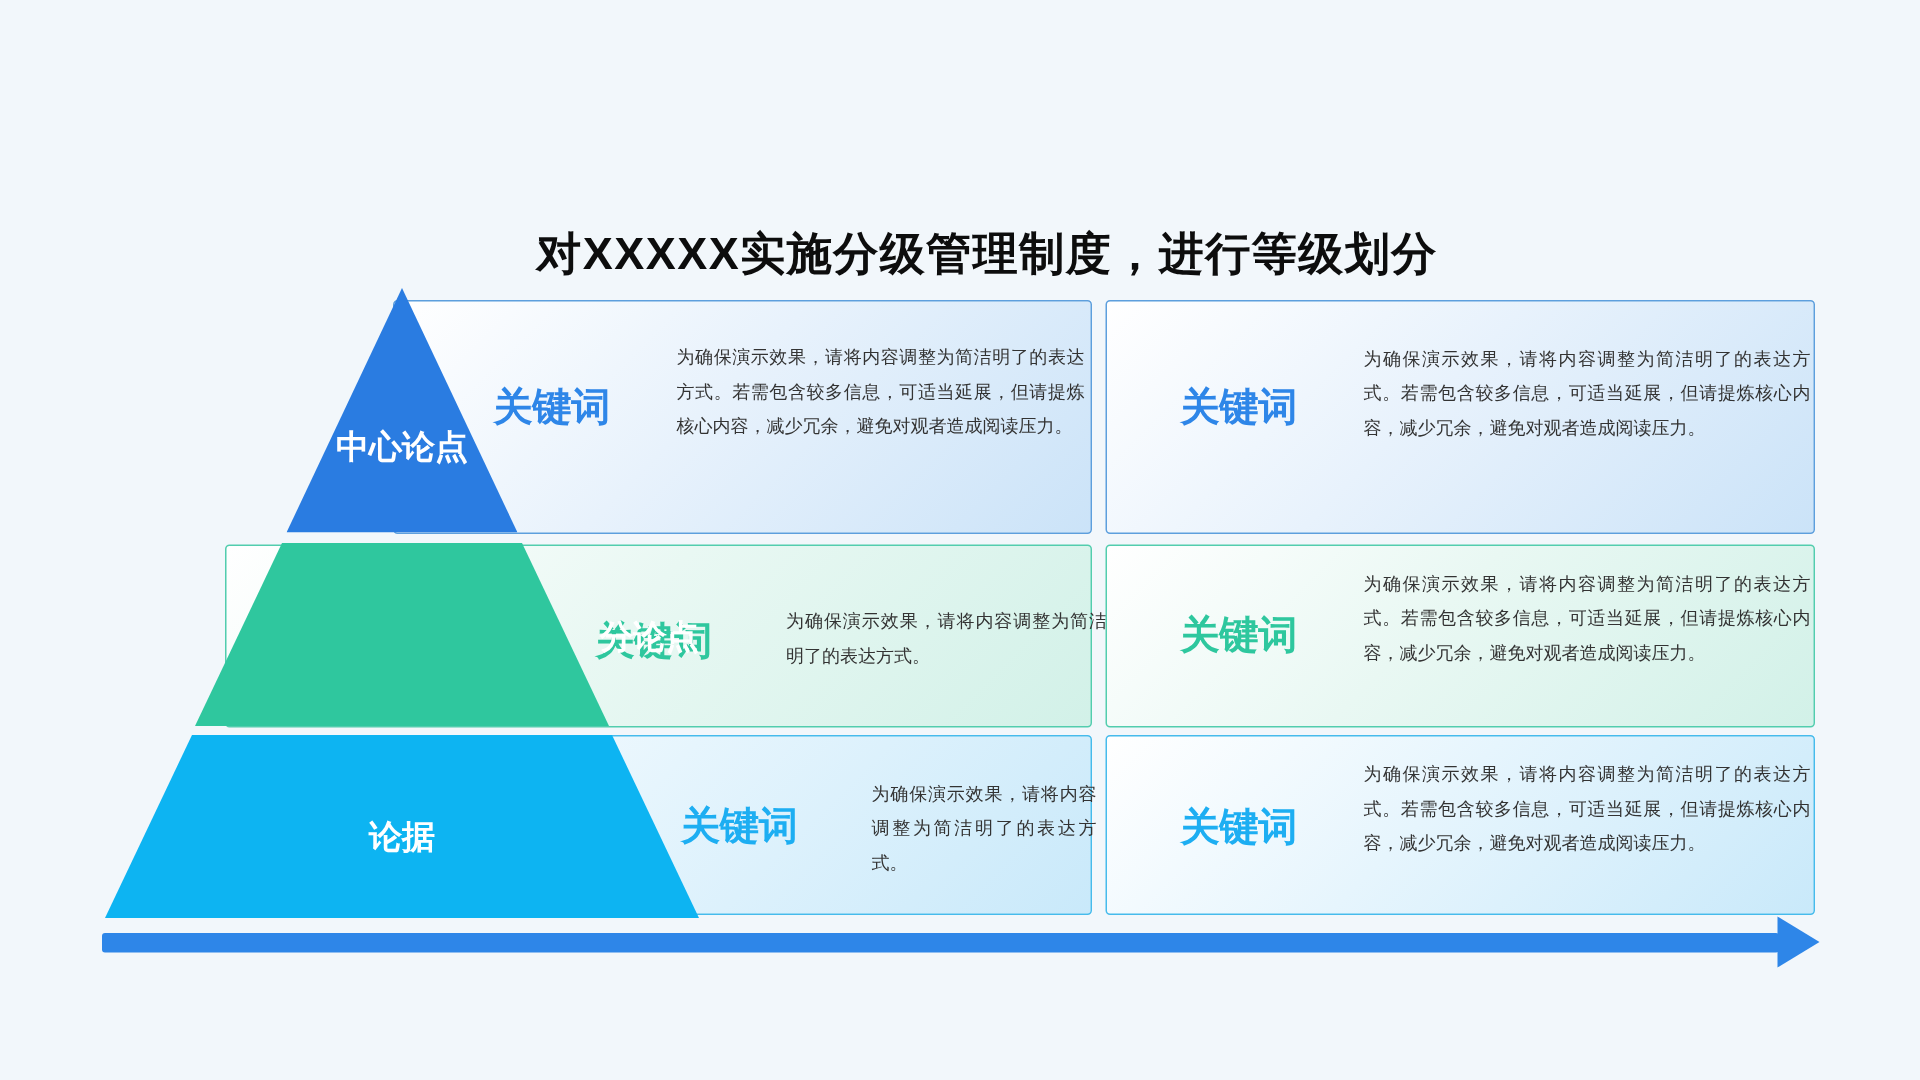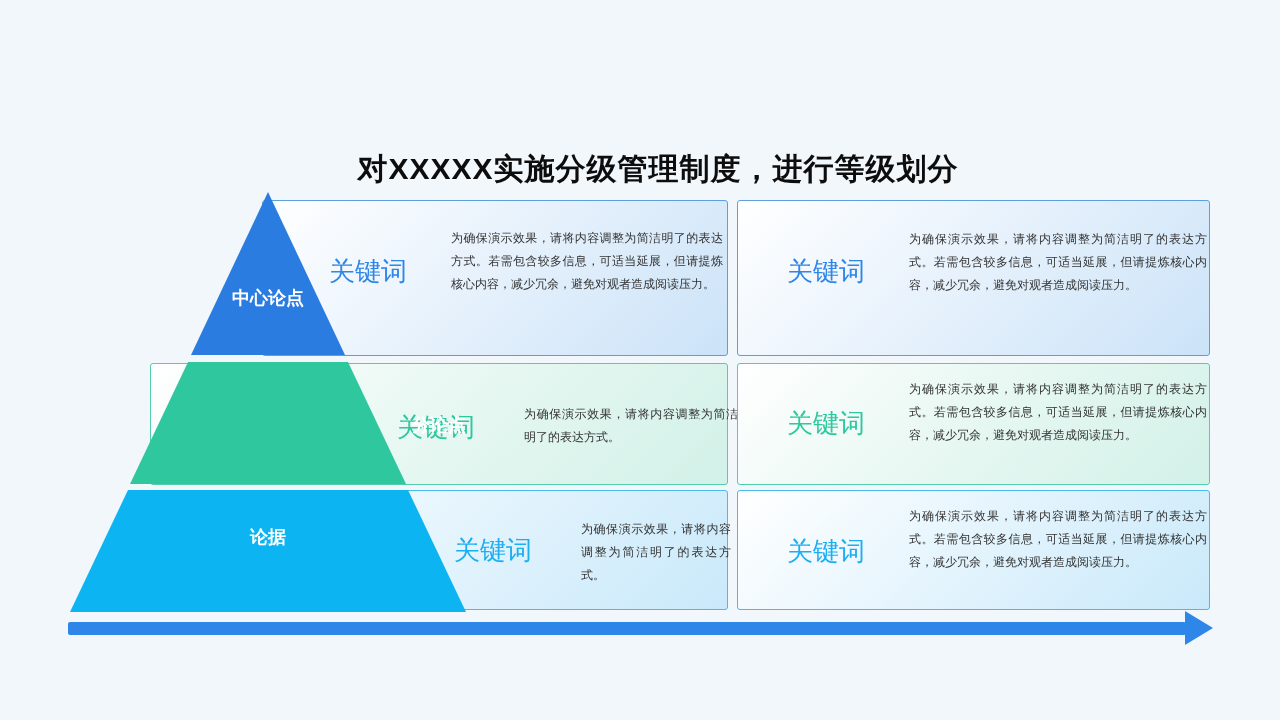--- a/index.html
+++ b/index.html
@@ -20,21 +20,21 @@
   .card.green{background:linear-gradient(135deg,#ffffff 0%,#e9f8f3 45%,#d2f1e8 100%);border:1.5px solid #52cdae;}
   .card.cyan {background:linear-gradient(135deg,#ffffff 0%,#e6f5fd 45%,#c9e9fa 100%);border:1.5px solid #46bbec;}
 
   .c-l1{left:262px;top:200px;width:466px;height:156px;}
   .c-l2{left:150px;top:363px;width:578px;height:122px;}
   .c-l3{left:160px;top:490px;width:568px;height:120px;}
   .c-r1{left:737px;top:200px;width:473px;height:156px;}
   .c-r2{left:737px;top:363px;width:473px;height:122px;}
   .c-r3{left:737px;top:490px;width:473px;height:120px;}
 
-  .kw{position:absolute;font-size:26px;font-weight:normal;line-height:28px;white-space:nowrap;text-align:right;}
+  .kw{position:absolute;font-size:26px;font-weight:bold;line-height:28px;white-space:nowrap;text-align:right;}
   .kw.blue {color:#2e86e8;}
   .kw.green{color:#2ec79e;}
   .kw.cyan {color:#1daef2;}
   .kw-l1{left:66px;top:56px;}
   .kw-l2{left:246px;top:49px;}
   .kw-l3{left:293px;top:45px;}
   .kw-r1{left:49px;top:56px;}
   .kw-r2{left:49px;top:45px;}
   .kw-r3{left:49px;top:46px;}
 
@@ -46,24 +46,24 @@
   .desc-r2{left:171px;top:14px;width:298px;}
   .desc-r3{left:171px;top:14px;width:298px;}
 
   
   .pyramid{position:absolute;left:70px;top:192px;width:396px;height:420px;z-index:5;}
   .seg{position:absolute;left:0;top:0;width:100%;height:100%;}
   .seg1{background:#2a7ce1;clip-path:polygon(198px 0px,275px 163px,121px 163px);}
   .seg2{background:#2fc79e;clip-path:polygon(118px 170px,278px 170px,336px 292px,60px 292px);}
   .seg3{background:#0db4f2;clip-path:polygon(58px 298px,338px 298px,396px 420px,0px 420px);}
   .seg-label{position:absolute;left:0;width:100%;text-align:center;color:#ffffff;
-             font-weight:bold;font-size:18px;line-height:26px;}
+             font-weight:bold;font-size:22px;line-height:26px;}
   .lbl1{top:93px;}
   .lbl2{top:220px;text-align:right;}
-  .lbl3{top:332px;}
+  .lbl3{top:353px;}
 
   
   .arrow-bar{position:absolute;left:68px;top:622px;width:1118px;height:13px;
              background:#2e86e8;border-radius:2px;z-index:2;}
   .arrow-head{position:absolute;left:1185px;top:611px;width:0;height:0;z-index:2;
               border-top:17px solid transparent;border-bottom:17px solid transparent;
               border-left:28px solid #2e86e8;}
 </style>
 </head>
 <body>

